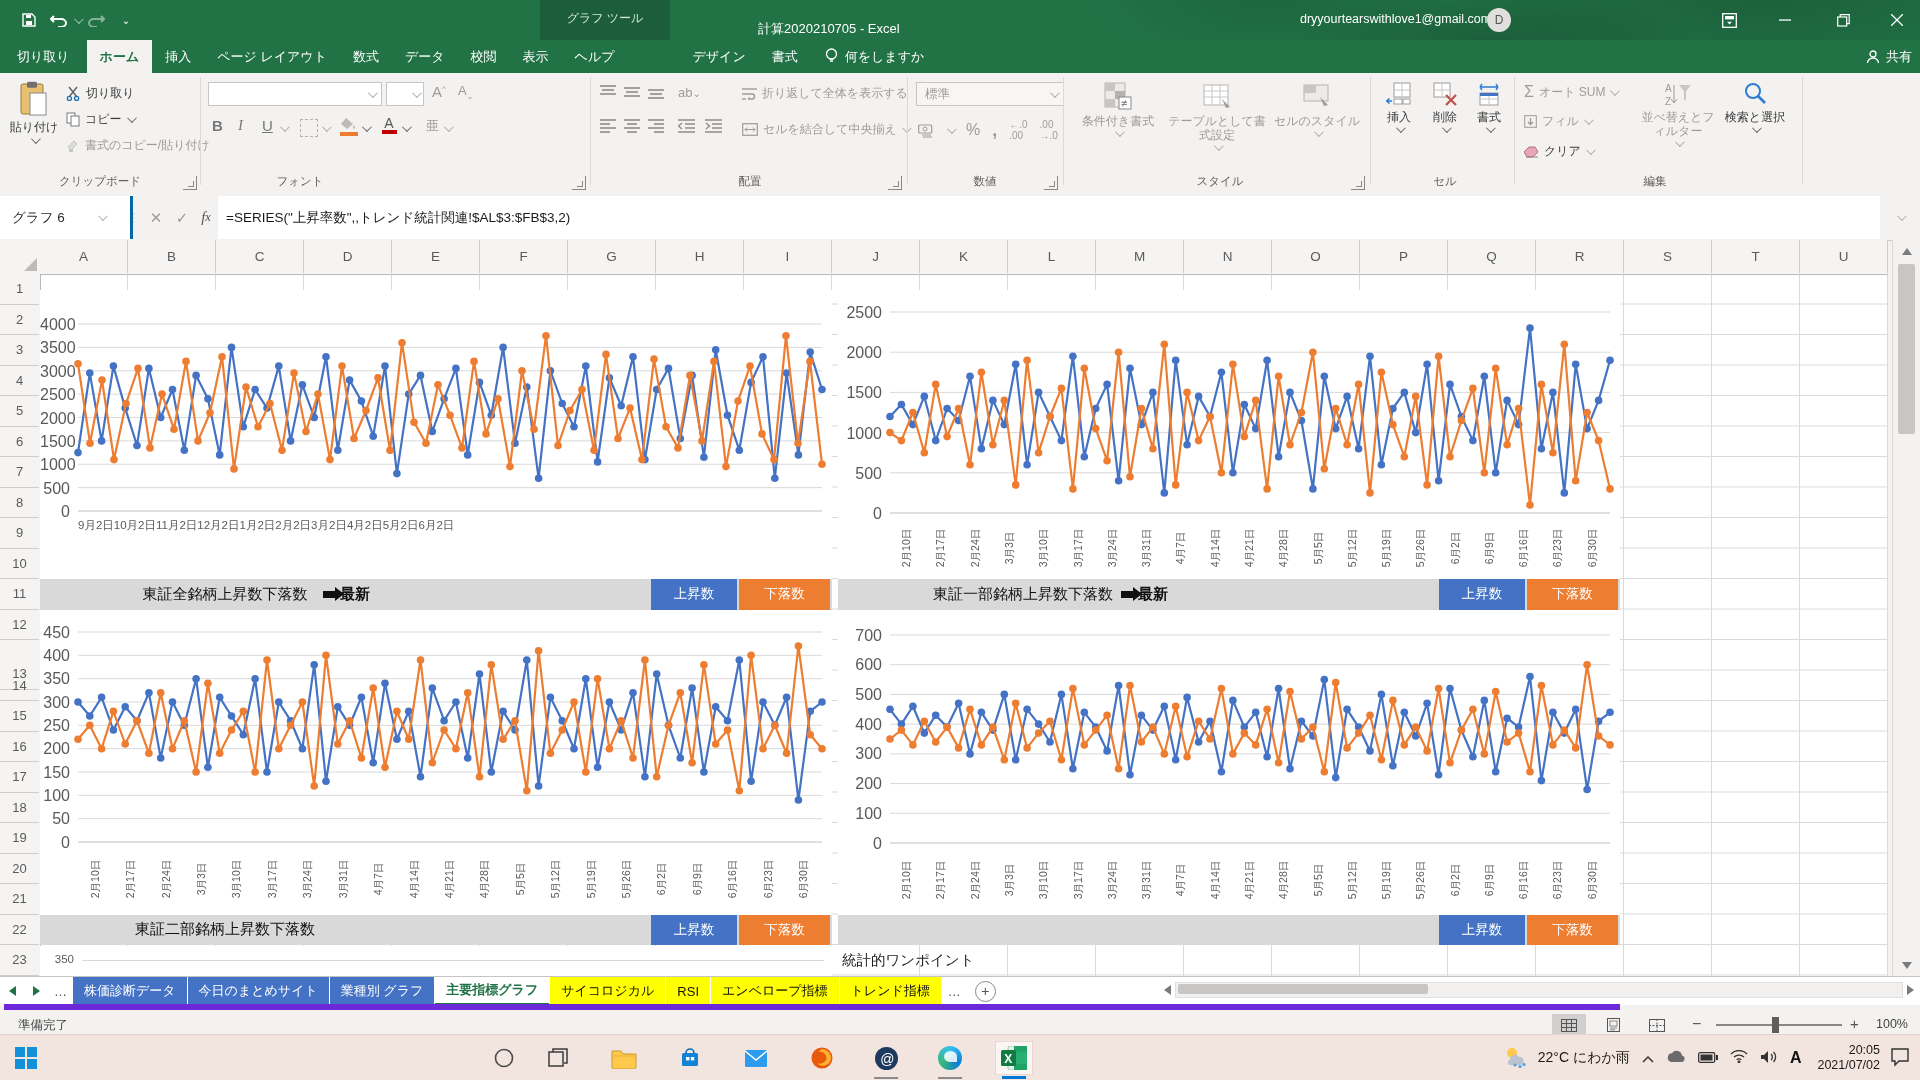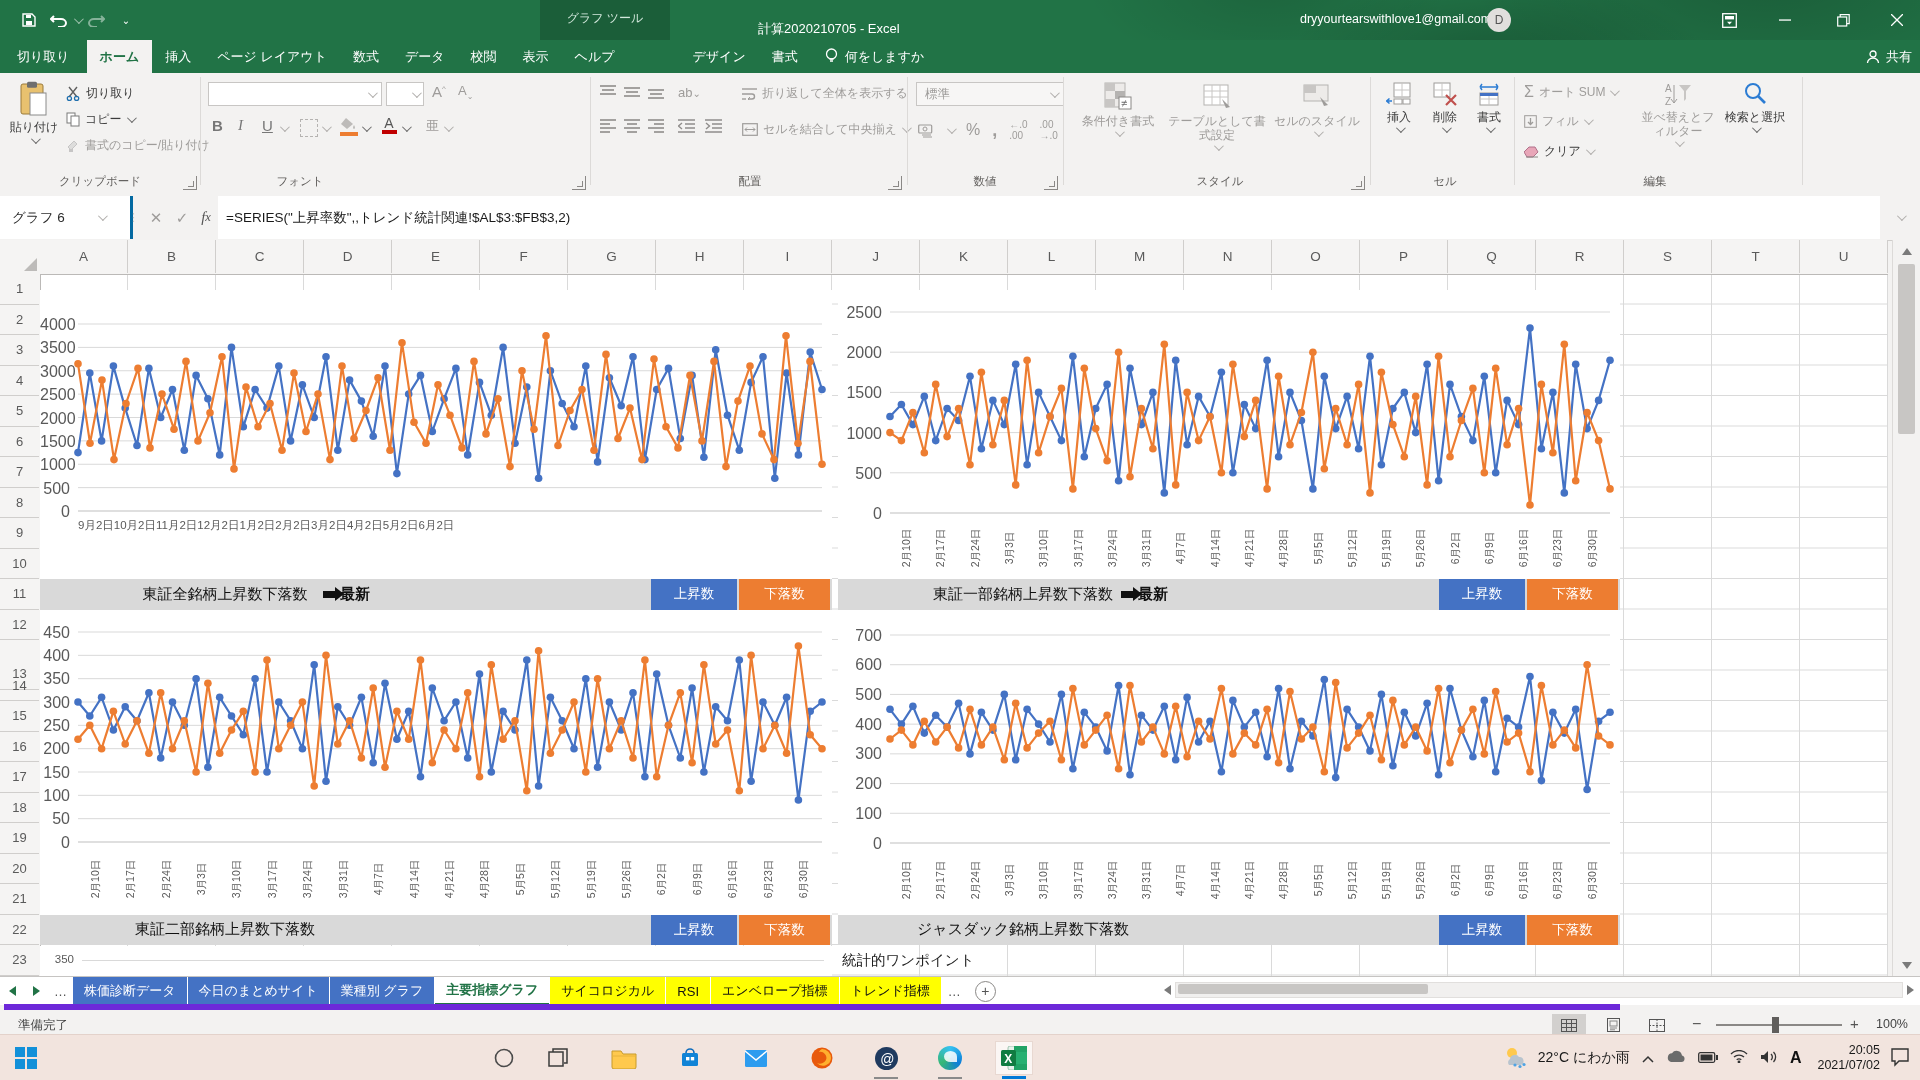--- a/index.html
+++ b/index.html
@@ -1393,21 +1393,20 @@
     <div class="band-btn b1">上昇数</div>
     <div class="band-btn b2">下落数</div>
   </div>
   <div class="band" style="left:40px;top:914.5px;width:792px;">
     <span class="band-title">東証二部銘柄上昇数下落数</span>
 
     <div class="band-btn b1">上昇数</div>
     <div class="band-btn b2">下落数</div>
   </div>
   <div class="band" style="left:838px;top:914.5px;width:782px;">
-    <span class="band-title">ジャスダック銘柄上昇数下落数</span>
 
     <div class="band-btn b1">上昇数</div>
     <div class="band-btn b2">下落数</div>
   </div>
 
   <div id="minichart">
     <div class="tick">350</div>
     <div class="gl"></div>
   </div>
   <div id="onepoint">統計的ワンポイント</div>

